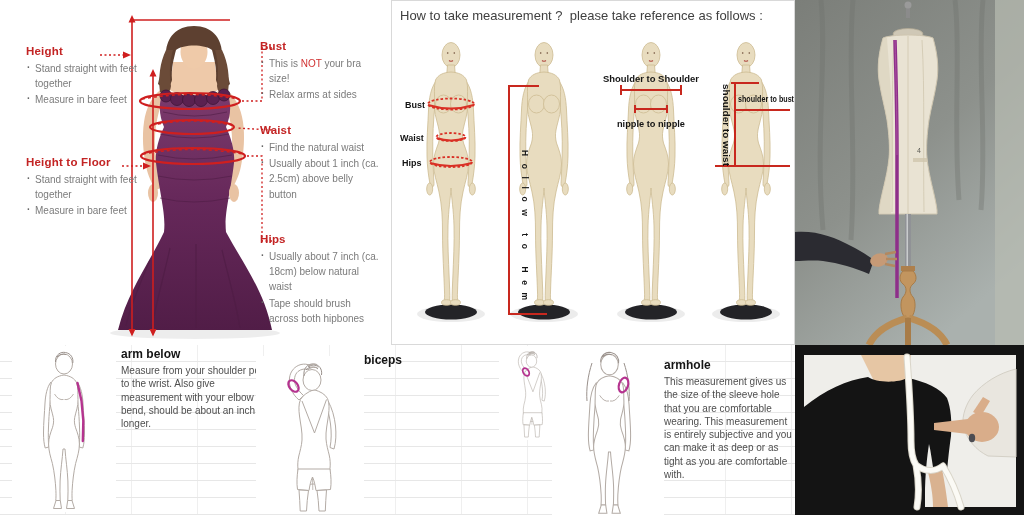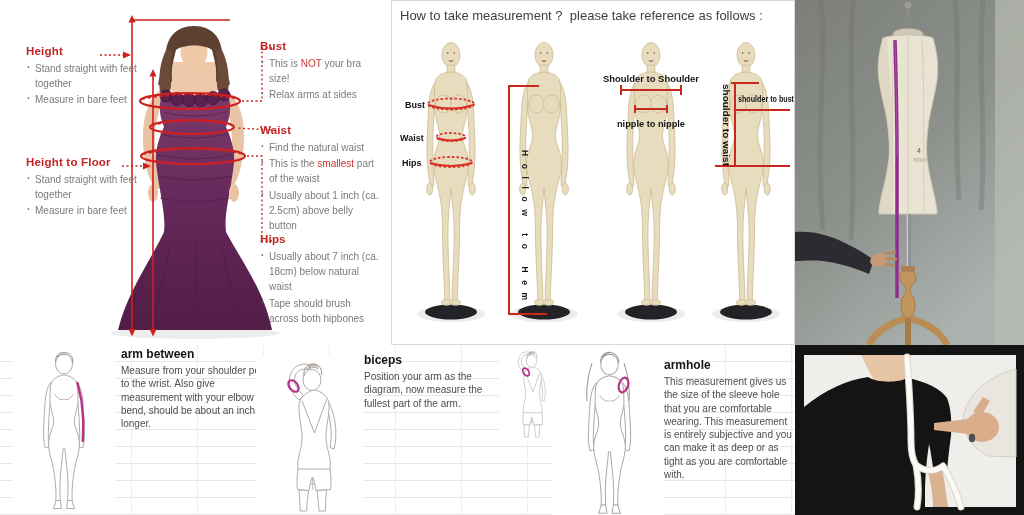--- a/index.html
+++ b/index.html
@@ -181,21 +181,20 @@
       <ul>
         <li><span>This is </span><span class="hot">NOT</span><span> your bra size!</span></li>
         <li><span>Relax arms at sides</span><span class="hot"></span><span></span></li>
       </ul>
     </div>
 
     <div class="ann" style="left:260px;top:124px;width:120px">
       <h3>Waist</h3>
       <ul>
         <li><span>Find the natural waist</span><span class="hot"></span><span></span></li>
-        <li><span>This is the </span><span class="hot">smallest</span><span> part of the waist</span></li>
         <li><span>Usually about 1 inch (ca. 2.5cm) above belly button</span><span class="hot"></span><span></span></li>
       </ul>
     </div>
 
     <div class="ann" style="left:260px;top:233px;width:120px">
       <h3>Hips</h3>
       <ul>
         <li><span>Usually about 7 inch (ca. 18cm) below natural waist</span><span class="hot"></span><span></span></li>
         <li><span>Tape should brush across both hipbones</span><span class="hot"></span><span></span></li>
       </ul>
@@ -293,33 +292,32 @@
 
   <div class="bottom-strip">
 
     <svg class="bt" style="left:12px;top:1px" viewBox="0 0 104 166" width="104" height="166">
       <rect width="104" height="166" fill="#fff"></rect>
       <use href="#sketch-front" transform="translate(2,3)"></use>
       <polyline points="65.5,37 69.5,55 71.3,75 70.8,95" stroke="#b5338f" stroke-width="2.4" fill="none" stroke-linecap="round"></polyline>
     </svg>
 
     <div class="bt" style="left:121px;top:2px;width:150px">
-      <h4>arm between</h4>
+      <h4>arm below</h4>
       <p>Measure from your shoulder point to the wrist. Also give measurement with your elbow bend, should be about an inch longer.</p>
     </div>
 
     <svg class="bt" style="left:256px;top:11px" viewBox="0 0 108 158" width="108" height="158">
       <rect width="108" height="158" fill="#fff"></rect>
       <use href="#sketch-back" transform="translate(0,-2)"></use>
       <ellipse cx="37.5" cy="30" rx="4.2" ry="6.5" transform="rotate(-38 37.5 30)" stroke="#b5338f" stroke-width="2.2" fill="none"></ellipse>
     </svg>
 
     <div class="bt" style="left:364px;top:8px;width:140px">
       <h4>biceps</h4>
-      <p>Position your arm as the diagram, now measure the fullest part of the arm.</p>
     </div>
 
     <svg class="bt" style="left:499px;top:1px" viewBox="0 0 66 94" width="66" height="94">
       <rect width="66" height="94" fill="#fff"></rect>
       <use href="#sketch-back" transform="scale(0.58)"></use>
       <ellipse cx="27" cy="26" rx="2.8" ry="4.2" transform="rotate(-30 27 26)" stroke="#b5338f" stroke-width="1.8" fill="none"></ellipse>
     </svg>
 
     <svg class="bt" style="left:552px;top:0px" viewBox="0 0 112 170" width="112" height="170">
       <rect width="112" height="170" fill="#fff"></rect>

